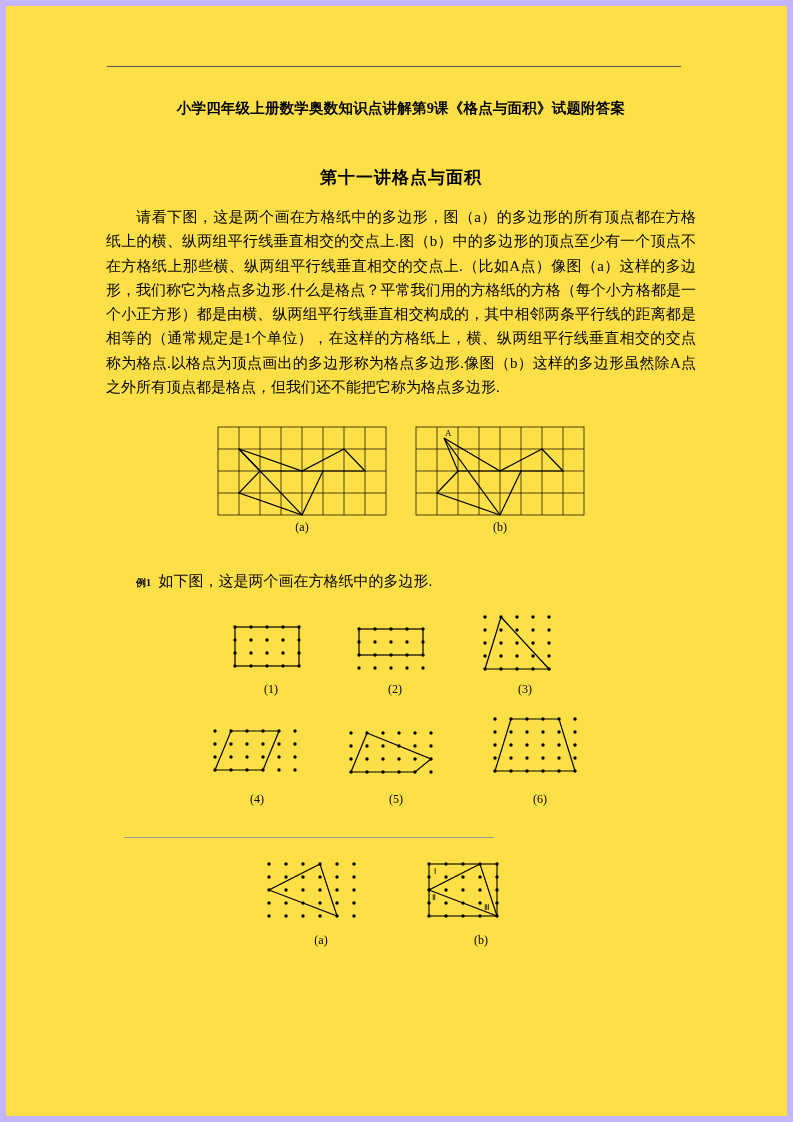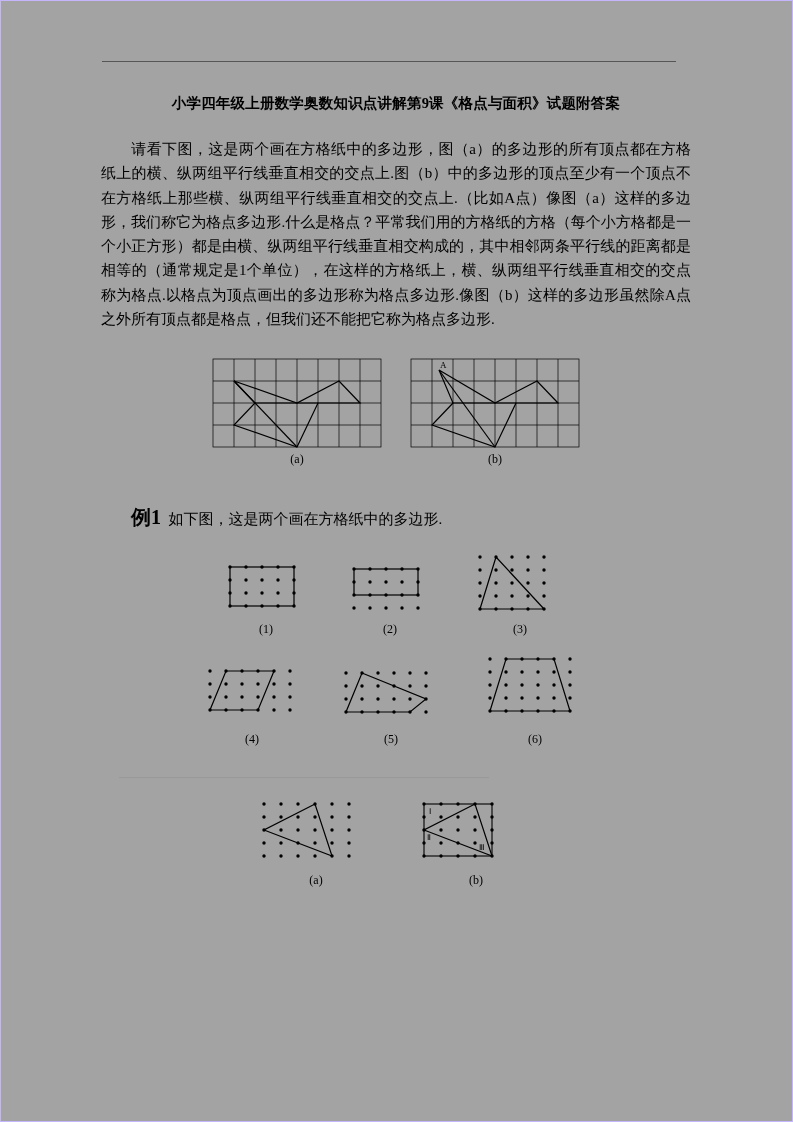--- a/index.html
+++ b/index.html
@@ -13,22 +13,22 @@
     font-family: "Liberation Serif", "DejaVu Serif", serif;
     color: #000;
     position: relative;
     overflow: hidden;
   }
   .page {
     position: relative;
     width: 793px;
     height: 1122px;
     box-sizing: border-box;
-    border: 1px solid #c4b5fd;
-    background: #a3a3a3;
+    border: 6px solid #c4b5fd;
+    background: #fde047;
   }
   .content {
     position: absolute;
     left: 100px;
     top: 60px;
     width: 590px;
   }
   .top-rule {
     border-top: 1px solid #555;
     width: 574px;
@@ -42,21 +42,21 @@
     letter-spacing: 0.2px;
   }
   .chapter-title {
     text-align: center;
     font-size: 17px;
     font-weight: bold;
     margin-top: 48px;
     letter-spacing: 1px;
   }
   .para {
-    margin-top: 24px;
+    margin-top: 16px;
     font-size: 15px;
     line-height: 1.62;
     text-align: justify;
     text-justify: inter-ideograph;
   }
   .para .indent { display: inline-block; width: 2em; }
 
   .fig-block { margin-top: 26px; }
   .fig-row {
     display: flex;
@@ -72,21 +72,21 @@
   }
   .fig-item { display: flex; flex-direction: column; align-items: center; }
 
   .example {
     margin-top: 34px;
     font-size: 15px;
     line-height: 1.6;
   }
   .example .lbl {
     font-weight: bold;
-    font-size: 20px;
+    font-size: 10px;
   }
   .ex-indent { display: inline-block; width: 2em; }
 
   .divider {
     border-top: 1px solid #999;
     width: 370px;
     margin: 30px auto 0 0;
     margin-left: 18px;
   }
 
@@ -114,20 +114,21 @@
 </head>
 <body>
 
 <div class="page">
   <div class="content">
 
     <div class="top-rule"></div>
 
     <div class="doc-header">小学四年级上册数学奥数知识点讲解第9课《格点与面积》试题附答案</div>
 
+    <div class="chapter-title">第十一讲格点与面积</div>
 
     <div class="para"><span class="indent"></span><span>请看下图，这是两个画在方格纸中的多边形，图（a）的多边形的所有顶点都在方格纸上的横、纵两组平行线垂直相交的交点上.图（b）中的多边形的顶点至少有一个顶点不在方格纸上那些横、纵两组平行线垂直相交的交点上.（比如A点）像图（a）这样的多边形，我们称它为格点多边形.什么是格点？平常我们用的方格纸的方格（每个小方格都是一个小正方形）都是由横、纵两组平行线垂直相交构成的，其中相邻两条平行线的距离都是相等的（通常规定是1个单位），在这样的方格纸上，横、纵两组平行线垂直相交的交点称为格点.以格点为顶点画出的多边形称为格点多边形.像图（b）这样的多边形虽然除A点之外所有顶点都是格点，但我们还不能把它称为格点多边形.</span></div>
 
     <div class="fig-block">
       <div class="fig-row">
 
         <div class="fig-item">
           <svg class="grid-fig" width="172" height="92" viewBox="0 0 172 92">
             <g stroke="#000" stroke-width="0.7" fill="none">
               <rect x="2" y="2" width="168" height="88"></rect>

